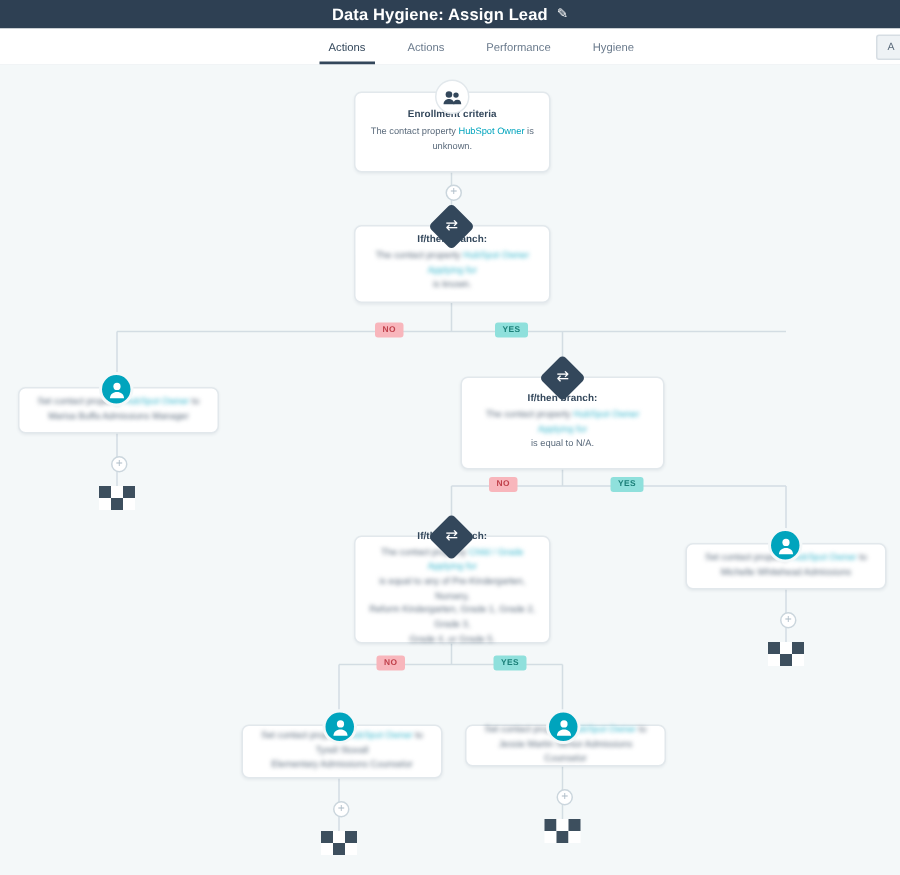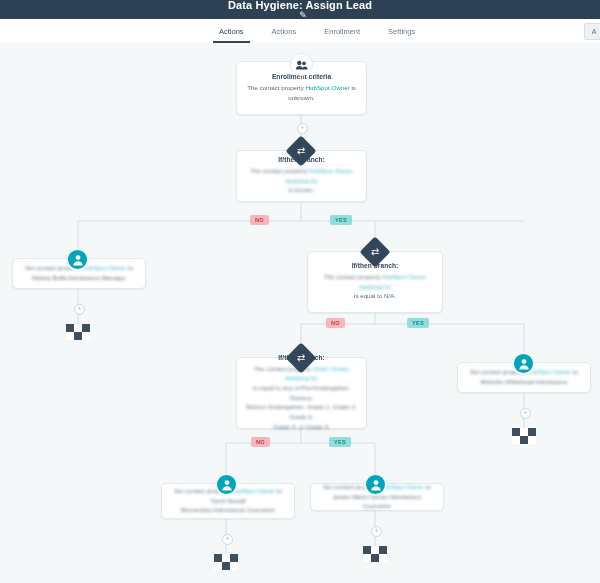--- a/index.html
+++ b/index.html
@@ -8,21 +8,21 @@
     background:#f4f8f9;
     font-family:"Liberation Sans", sans-serif;
     -webkit-font-smoothing:antialiased;
   }
   #app{position:relative;width:600px;height:583px;}
 
   
   .topbar{
     position:absolute;left:0;top:0;width:600px;height:19px;
     background:#2e4053;
-    display:flex;align-items:center;justify-content:center;flex-direction:column;
+    display:flex;align-items:center;justify-content:center;
   }
   .topbar-title{
     color:#ffffff;font-size:11px;font-weight:bold;letter-spacing:.1px;
   }
   .pencil-icon{
     margin-left:6px;display:inline-block;color:#ffffff;font-size:9px;line-height:1;
   }
   .tabbar{
     position:absolute;left:0;top:19px;width:600px;height:24px;
     background:#ffffff;border-bottom:1px solid #dfe4e8;
@@ -126,22 +126,22 @@
 
   <div class="topbar">
     <span class="topbar-title">Data Hygiene: Assign Lead</span>
     <span class="pencil-icon">✎</span>
   </div>
 
   <div class="tabbar">
     <div class="tabs">
       <div class="tab active">Actions</div>
       <div class="tab">Actions</div>
-      <div class="tab">Enrollment</div>
-      <div class="tab">Settings</div>
+      <div class="tab">Performance</div>
+      <div class="tab">Hygiene</div>
     </div>
     <div class="tabbar-right">A</div>
   </div>
 
   <div class="canvas">
 
     <svg class="lines" viewBox="0 0 600 540">
       <g stroke="#d3dde3" stroke-width="1" fill="none">
 
         <line x1="301" y1="72" x2="301" y2="107"></line>

